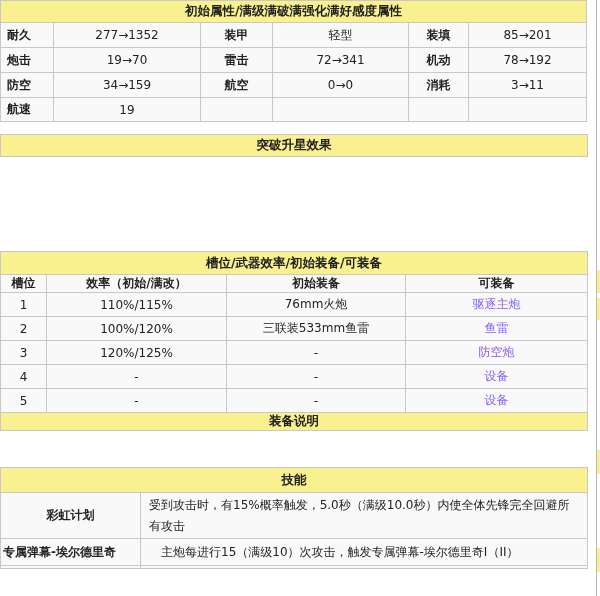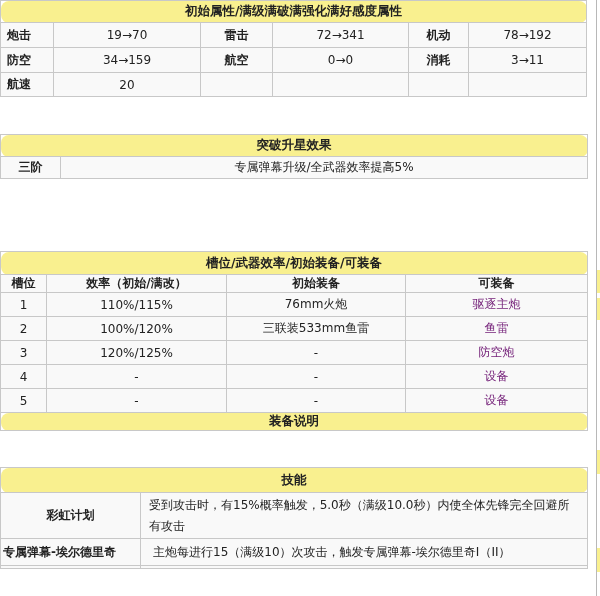--- a/index.html
+++ b/index.html
@@ -6,24 +6,24 @@
   body {
     width:600px; height:596px; overflow:hidden; background:#ffffff;
     font-family: "DejaVu Sans", "Liberation Sans", sans-serif;
     color:#222; position:relative;
   }
   table { border-collapse: collapse; position:absolute; left:0; table-layout:fixed; }
   td, th {
     border:1px solid #c8c8c8; font-size:12px; text-align:center; padding:0 4px;
     background:#f9f9f9; font-weight:normal; white-space:nowrap; overflow:hidden;
   }
-  .hdr td { background:#f9f08f; font-weight:bold; font-size:12.5px; border-color:#c8c8c8;border-radius:8px; }
+  .hdr td { background:#f9f08f; font-weight:bold; font-size:12.5px; border-color:#c8c8c8; }
   .lbl { font-weight:bold; text-align:left; padding-left:6px; }
   .lblc { font-weight:bold; }
-  .link { color:#701a75; cursor:pointer; }
+  .link { color:#8b5cf6; cursor:pointer; }
   .wrap { white-space:normal; text-align:left; line-height:21px; padding:2px 6px 1px 14px; }
   .side-line { position:absolute; left:596px; width:1px; background:#b8b8b8; }
   .side-box { position:absolute; left:597px; width:3px; }
 </style>
 </head>
 <body>
 
 <table style="top:0; width:587px;">
   <colgroup>
       <col style="width:53px">
@@ -31,58 +31,62 @@
       <col style="width:72px">
       <col style="width:136px">
       <col style="width:60px">
       <col style="width:118px">
     </colgroup>
   <tbody>
       <tr class="hdr" style="height:22px">
     <td colspan="6">初始属性/满级满破满强化满好感度属性</td>
   </tr>
   <tr style="height:25px">
+    <td class="lbl">耐久</td>
+    <td>277→1352</td>
+    <td class="lblc">装甲</td>
+    <td>轻型</td>
+    <td class="lblc">装填</td>
+    <td>85→201</td>
+  </tr>
+  <tr style="height:25px">
     <td class="lbl">炮击</td>
     <td>19→70</td>
     <td class="lblc">雷击</td>
     <td>72→341</td>
     <td class="lblc">机动</td>
     <td>78→192</td>
   </tr>
   <tr style="height:25px">
     <td class="lbl">防空</td>
     <td>34→159</td>
     <td class="lblc">航空</td>
     <td>0→0</td>
     <td class="lblc">消耗</td>
     <td>3→11</td>
   </tr>
   <tr style="height:24px">
     <td class="lbl">航速</td>
-    <td>20</td>
+    <td>19</td>
     <td class="lblc"></td>
     <td></td>
     <td class="lblc"></td>
     <td></td>
   </tr>
 </tbody>
   </table>
 
 <table style="top:134px; width:587px;">
   <colgroup>
       <col style="width:60px">
       <col style="width:527px">
     </colgroup>
   <tbody>
       <tr class="hdr" style="height:22px">
     <td colspan="2">突破升星效果</td>
-  </tr>
-  <tr style="height:22px">
-    <td class="lblc">三阶</td>
-    <td>专属弹幕升级/全武器效率提高5%</td>
   </tr>
 </tbody>
   </table>
 
 <table style="top:251px; width:587px;">
   <colgroup>
       <col style="width:46px">
       <col style="width:180px">
       <col style="width:179px">
       <col style="width:182px">
@@ -141,21 +145,21 @@
   <tbody>
       <tr class="hdr" style="height:25px">
     <td colspan="2">技能</td>
   </tr>
   <tr style="height:45px">
     <td class="lblc">彩虹计划</td>
     <td class="wrap" style="padding-left:8px;">受到攻击时，有15%概率触发，5.0秒（满级10.0秒）内使全体先锋完全回避所有攻击</td>
   </tr>
   <tr style="height:27px">
     <td class="lblc" style="text-align:left;padding-left:2px;">专属弹幕-埃尔德里奇</td>
-    <td style="text-align:left;padding-left:12px;">主炮每进行15（满级10）次攻击，触发专属弹幕-埃尔德里奇I（II）</td>
+    <td style="text-align:left;padding-left:20px;">主炮每进行15（满级10）次攻击，触发专属弹幕-埃尔德里奇I（II）</td>
   </tr>
   <tr style="height:3px">
     <td style="padding:0"></td>
         <td style="padding:0"></td>
   </tr>
 </tbody>
   </table>
 
 <div class="side-line" style="top:0; height:596px;"></div>
 <div class="side-box" style="top:270px; height:23px; background:#f9f08f;"></div>

